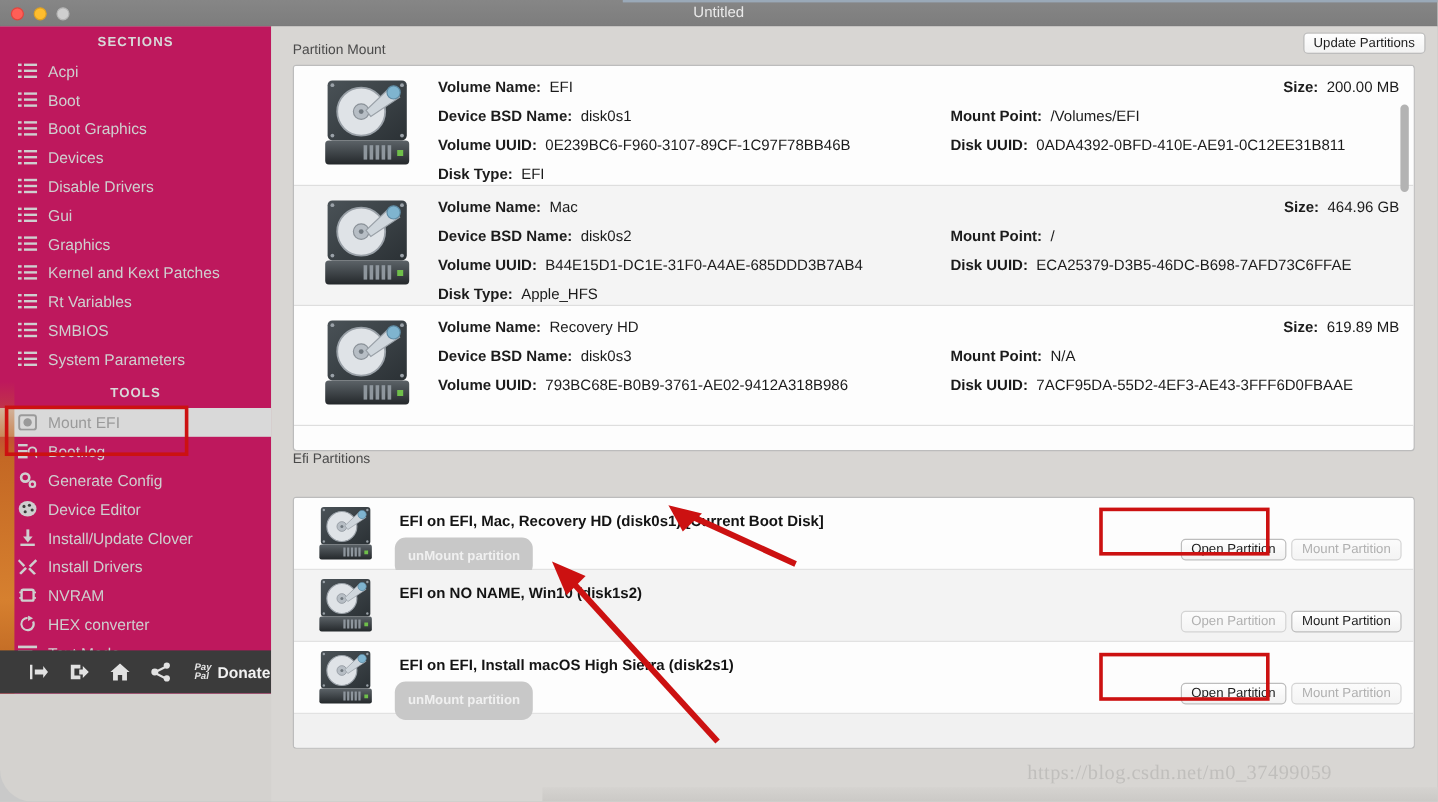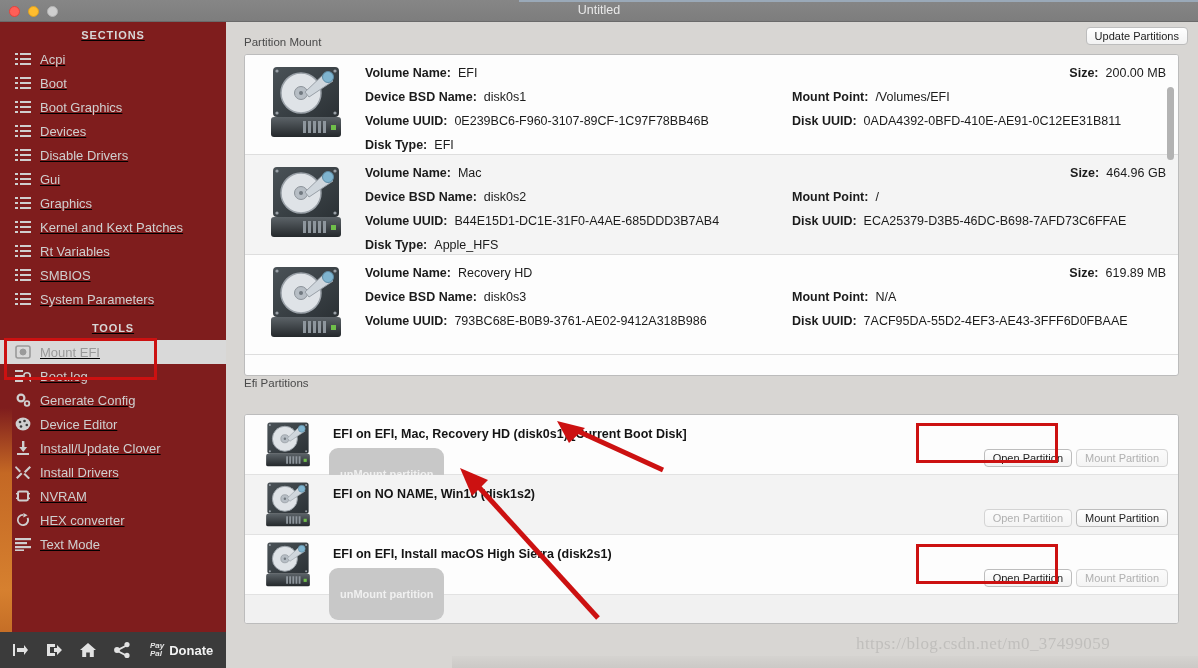--- a/index.html
+++ b/index.html
@@ -38,24 +38,23 @@
     font-size: 12.5px; color: #e9e9e9;
   }
   .titlebar .tb-hl {
     position:absolute; left:519px; top:0; width:679px; height:2px;
     background:#9aa9b8;
   }
 
   
   .sidebar {
     position: absolute; left: 0; top: 22px;
-    width: 226px; height: 646px;
-    background: #7f1d1d;
+    width: 226px; height: 556px;
+    background: #be185d;
     overflow: hidden;
-    text-decoration: underline;
   }
   .side-head {
     text-align: center;
     font-size: 11px; font-weight: bold; letter-spacing: 0.9px;
     color: #d8d8d8;
     padding: 7px 0 6px 0;
   }
   .side-item {
     display: flex; align-items: center;
     height: 24px;
@@ -77,21 +76,21 @@
   .side-item .ico svg { fill: #cfcfcf; }
 
   .side-head.tools { margin-top: 4px; }
 
   
   .side-bottom {
     position: absolute; left: 0; bottom: 0;
     width: 226px; height: 36px;
     background: #3b3b3b;
     display: flex; align-items: center;
-    padding-left: 10px; gap: 14px;
+    padding-left: 22px; gap: 14px;
   }
   .side-bottom .bicon { width: 20px; height: 20px; display:flex; align-items:center; justify-content:center; }
   .side-bottom .bicon svg { fill: #e2e2e2; }
   .paypal-wrap { display: flex; align-items: center; gap: 5px; margin-left: 4px; }
   .pp-logo {
     font-size: 8px; font-style: italic; font-weight: bold;
     color: #e6e6e6; line-height: 8px; text-align: left;
   }
   .donate-txt { font-size: 13px; font-weight: bold; color: #f2f2f2; }
 
@@ -197,21 +196,21 @@
   .erow.alt { background: #f3f3f3; }
   .erow .ediskw { position:absolute; left: 18px; top: 5px; width: 50px; height: 50px; }
   .erow .etitle {
     position: absolute; left: 88px; top: 12px;
     font-size: 12.5px; font-weight: bold; color: #141414;
   }
   .badge {
     position: absolute; left: 84px; top: 33px;
     background: #c8c8c8; color: #f0f0f0;
     font-size: 11px; font-weight: bold;
-    border-radius: 9px; padding: 20px 11px;
+    border-radius: 9px; padding: 10px 11px;
   }
   .ebtns {
     position: absolute; right: 10px; bottom: 7px;
     display: flex; gap: 4px;
   }
   .filler { height: 89px; background:#f1f1f1; }
 
   
   .anno-rect {
     position: absolute;

